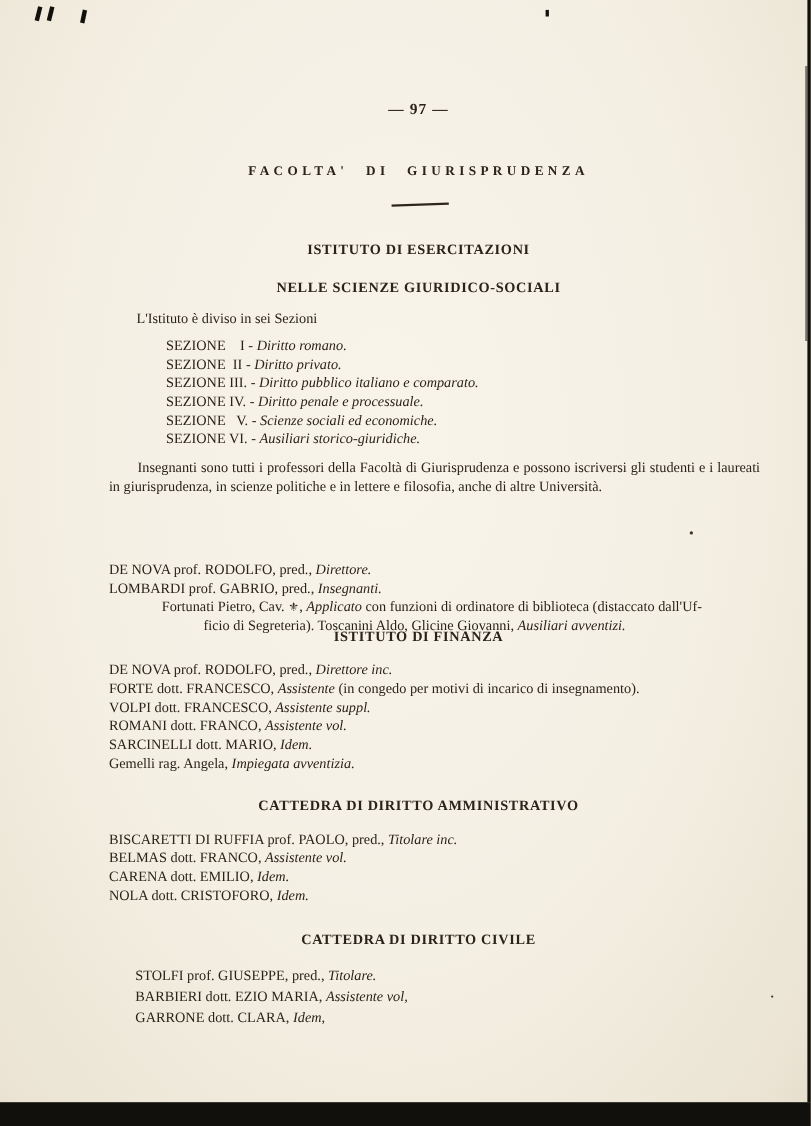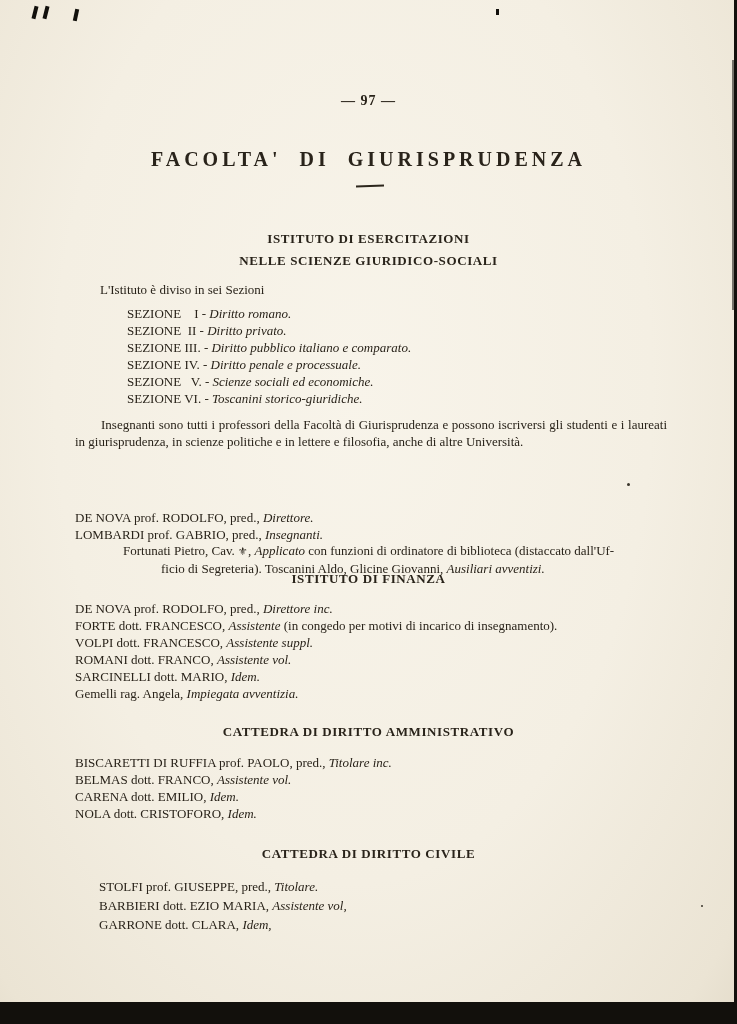--- a/index.html
+++ b/index.html
@@ -3,26 +3,26 @@
 <meta charset="utf-8">
 <style>
   html,body{margin:0;padding:0;}
   body{width:737px;height:1024px;overflow:hidden;background:#15130f;position:relative;}
   .page{
     position:absolute;inset:0;
     background:radial-gradient(ellipse at 48% 38%, #f8f4ea 0%, #f4efe3 55%, #ebe4d4 92%, #e4dccb 100%);
     font-family:"Liberation Serif","DejaVu Serif",serif;
     color:#29231a;
   }
-  .abs{position:absolute;}
+  .abs{position:absolute;padding-left:24px;}
   .ctr{left:0;right:0;text-align:center;}
   .it{font-style:italic;}
   .line{white-space:pre-wrap;font-size:13px;line-height:17px;}
   .pageno{font-size:14px;font-weight:bold;letter-spacing:1px;}
-  .maintitle{font-size:20px;font-weight:bold;letter-spacing:4px;word-spacing:9px;}
+  .maintitle{font-size:12px;font-weight:bold;letter-spacing:4px;word-spacing:9px;}
   .h{font-size:13px;font-weight:bold;letter-spacing:0.6px;}
   .para{font-size:13px;line-height:17px;text-align:justify;text-indent:26px;}
   .rule{background:#2c261c;}
   .artifact{position:absolute;background:#12100c;}
   .speck{position:absolute;background:#3a342a;border-radius:50%;}
 </style>
 </head>
 <body>
 
 <div class="page">
@@ -35,32 +35,32 @@
   <div class="artifact" style="right:3px;top:60px;width:2px;height:250px;opacity:0.55;"></div>
   <div class="artifact" style="left:0;right:0;bottom:0;height:22px;"></div>
   <div class="speck" style="left:627px;top:483px;width:3px;height:3px;"></div>
   <div class="speck" style="left:701px;top:905px;width:2px;height:2px;"></div>
 
   <div class="abs ctr pageno" style="top:93px;">— 97 —</div>
 
   <div class="abs ctr maintitle" style="top:148px;">FACOLTA' DI GIURISPRUDENZA</div>
   <div class="abs rule" style="top:185px;left:356px;width:28px;height:2px;transform:rotate(-2deg);"></div>
 
-  <div class="abs ctr h" style="top:231px;">ISTITUTO DI ESERCITAZIONI</div>
+  <div class="abs ctr h" style="top:219px;">ISTITUTO DI ESERCITAZIONI</div>
   <div class="abs ctr h" style="top:253px;">NELLE SCIENZE GIURIDICO-SOCIALI</div>
 
   <div class="abs line" style="top:281px;left:100px;">L'Istituto è diviso in sei Sezioni</div>
 
   <div class="abs" style="top:305px;left:127px;">
     <div class="line"><span>SEZIONE    I - </span><span class="it">Diritto romano.</span></div>
     <div class="line"><span>SEZIONE  II - </span><span class="it">Diritto privato.</span></div>
     <div class="line"><span>SEZIONE III. - </span><span class="it">Diritto pubblico italiano e comparato.</span></div>
     <div class="line"><span>SEZIONE IV. - </span><span class="it">Diritto penale e processuale.</span></div>
     <div class="line"><span>SEZIONE   V. - </span><span class="it">Scienze sociali ed economiche.</span></div>
-    <div class="line"><span>SEZIONE VI. - </span><span class="it">Toscanini storico-giuridiche.</span></div>
+    <div class="line"><span>SEZIONE VI. - </span><span class="it">Ausiliari storico-giuridiche.</span></div>
   </div>
 
   <div class="abs para" style="top:416px;left:75px;width:592px;">Insegnanti sono tutti i professori della Facoltà di Giurisprudenza e possono iscriversi gli studenti e i laureati in giurisprudenza, in scienze politiche e in lettere e filosofia, anche di altre Università.</div>
 
   <div class="abs" style="top:477px;left:75px;margin-top:32px;">
     <div class="line"><span>DE NOVA prof. RODOLFO, pred., </span><span class="it">Direttore.</span></div>
     <div class="line"><span>LOMBARDI prof. GABRIO, pred., </span><span class="it">Insegnanti.</span></div>
   </div>
 
   <div class="abs" style="top:542px;left:75px;width:592px;margin-left:48px;">

